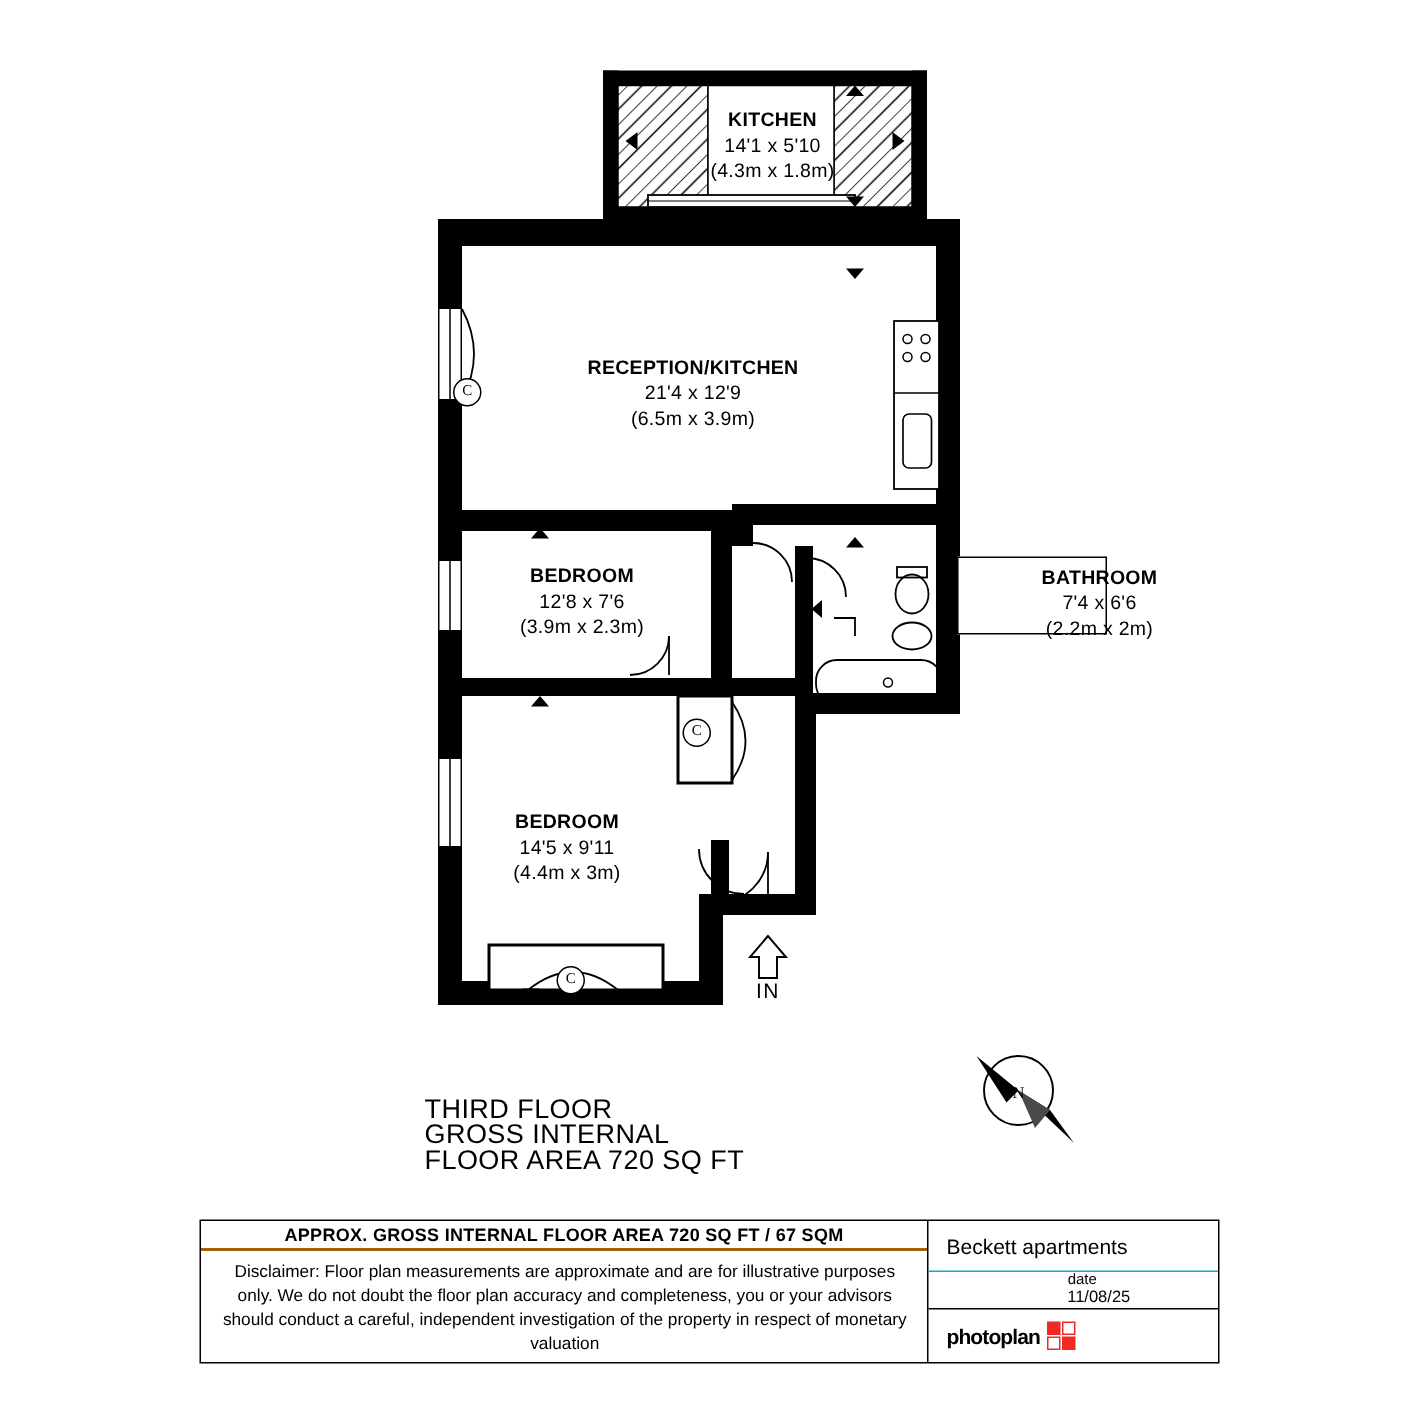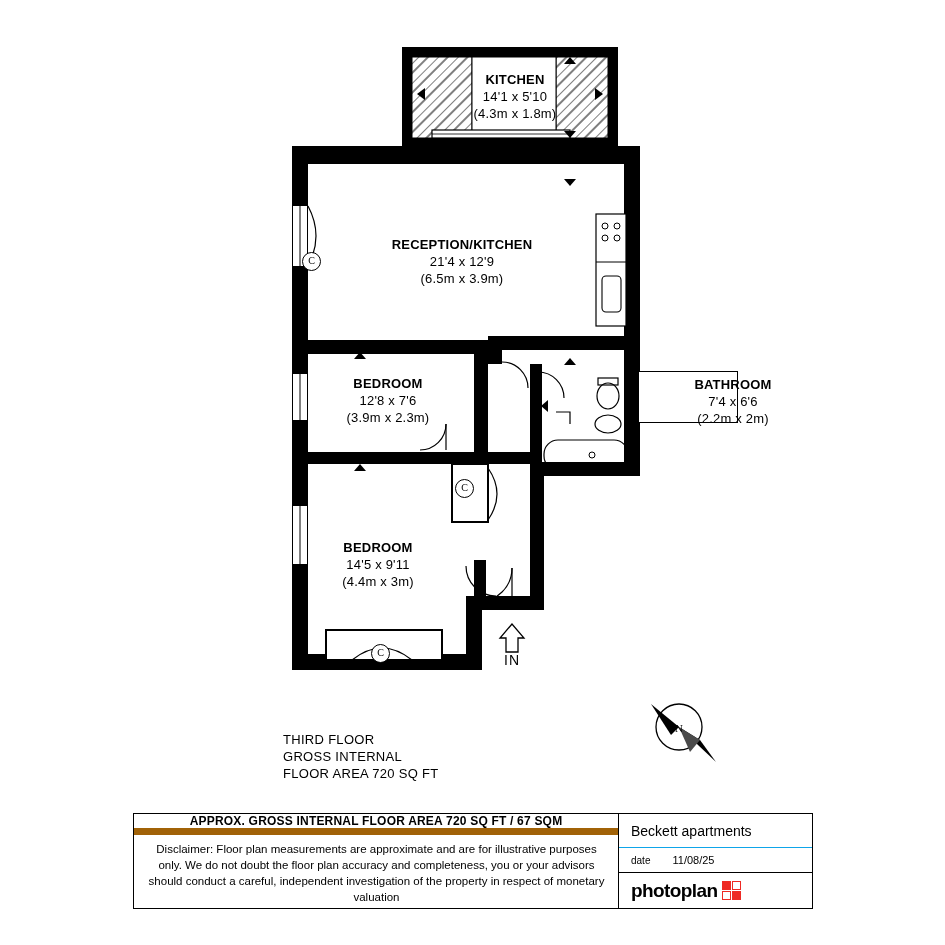--- a/index.html
+++ b/index.html
@@ -53,21 +53,21 @@
     font-family: "Liberation Serif", serif;
   }
   .in-label {
     position: absolute;
     font-size: 14px;
     letter-spacing: 1px;
     text-align: center;
   }
   .floor-note {
     position: absolute;
-    font-size: 13px;
+    font-size: 18px;
     line-height: 17px;
     letter-spacing: 0.3px;
   }
   
   .footer {
     position: absolute;
     left: 133px;
     top: 813px;
     width: 680px;
     height: 96px;
@@ -78,21 +78,21 @@
   .footer-left {
     width: 485px;
     box-sizing: border-box;
     border-right: 1px solid #000;
     display: flex;
     flex-direction: column;
   }
   .footer-area {
     height: 30px;
     box-sizing: border-box;
-    border-bottom: 7px solid #a16207;
+    border-bottom: 2px solid #a16207;
     display: flex;
     align-items: center;
     justify-content: center;
     font-size: 12px;
     font-weight: bold;
     letter-spacing: 0.2px;
   }
   .footer-disclaimer {
     flex: 1;
     padding: 6px 10px 4px 11px;
@@ -116,33 +116,34 @@
     font-size: 14px;
   }
   .fr-date {
     height: 25px;
     box-sizing: border-box;
     border-bottom: 1px solid #000;
     display: flex;
     align-items: center;
     padding-left: 12px;
     font-size: 10px;
+    flex-direction: column;
   }
   .fr-date .date-value {
     font-size: 11px;
     margin-left: 22px;
   }
   .fr-logo {
     flex: 1;
     display: flex;
     align-items: center;
     padding-left: 12px;
   }
   .logo-text {
-    font-size: 19px;
+    font-size: 14px;
     font-weight: bold;
     letter-spacing: -0.6px;
   }
   .logo-mark {
     width: 19px;
     height: 19px;
     margin-left: 5px;
     position: relative;
   }
   .logo-mark i {

